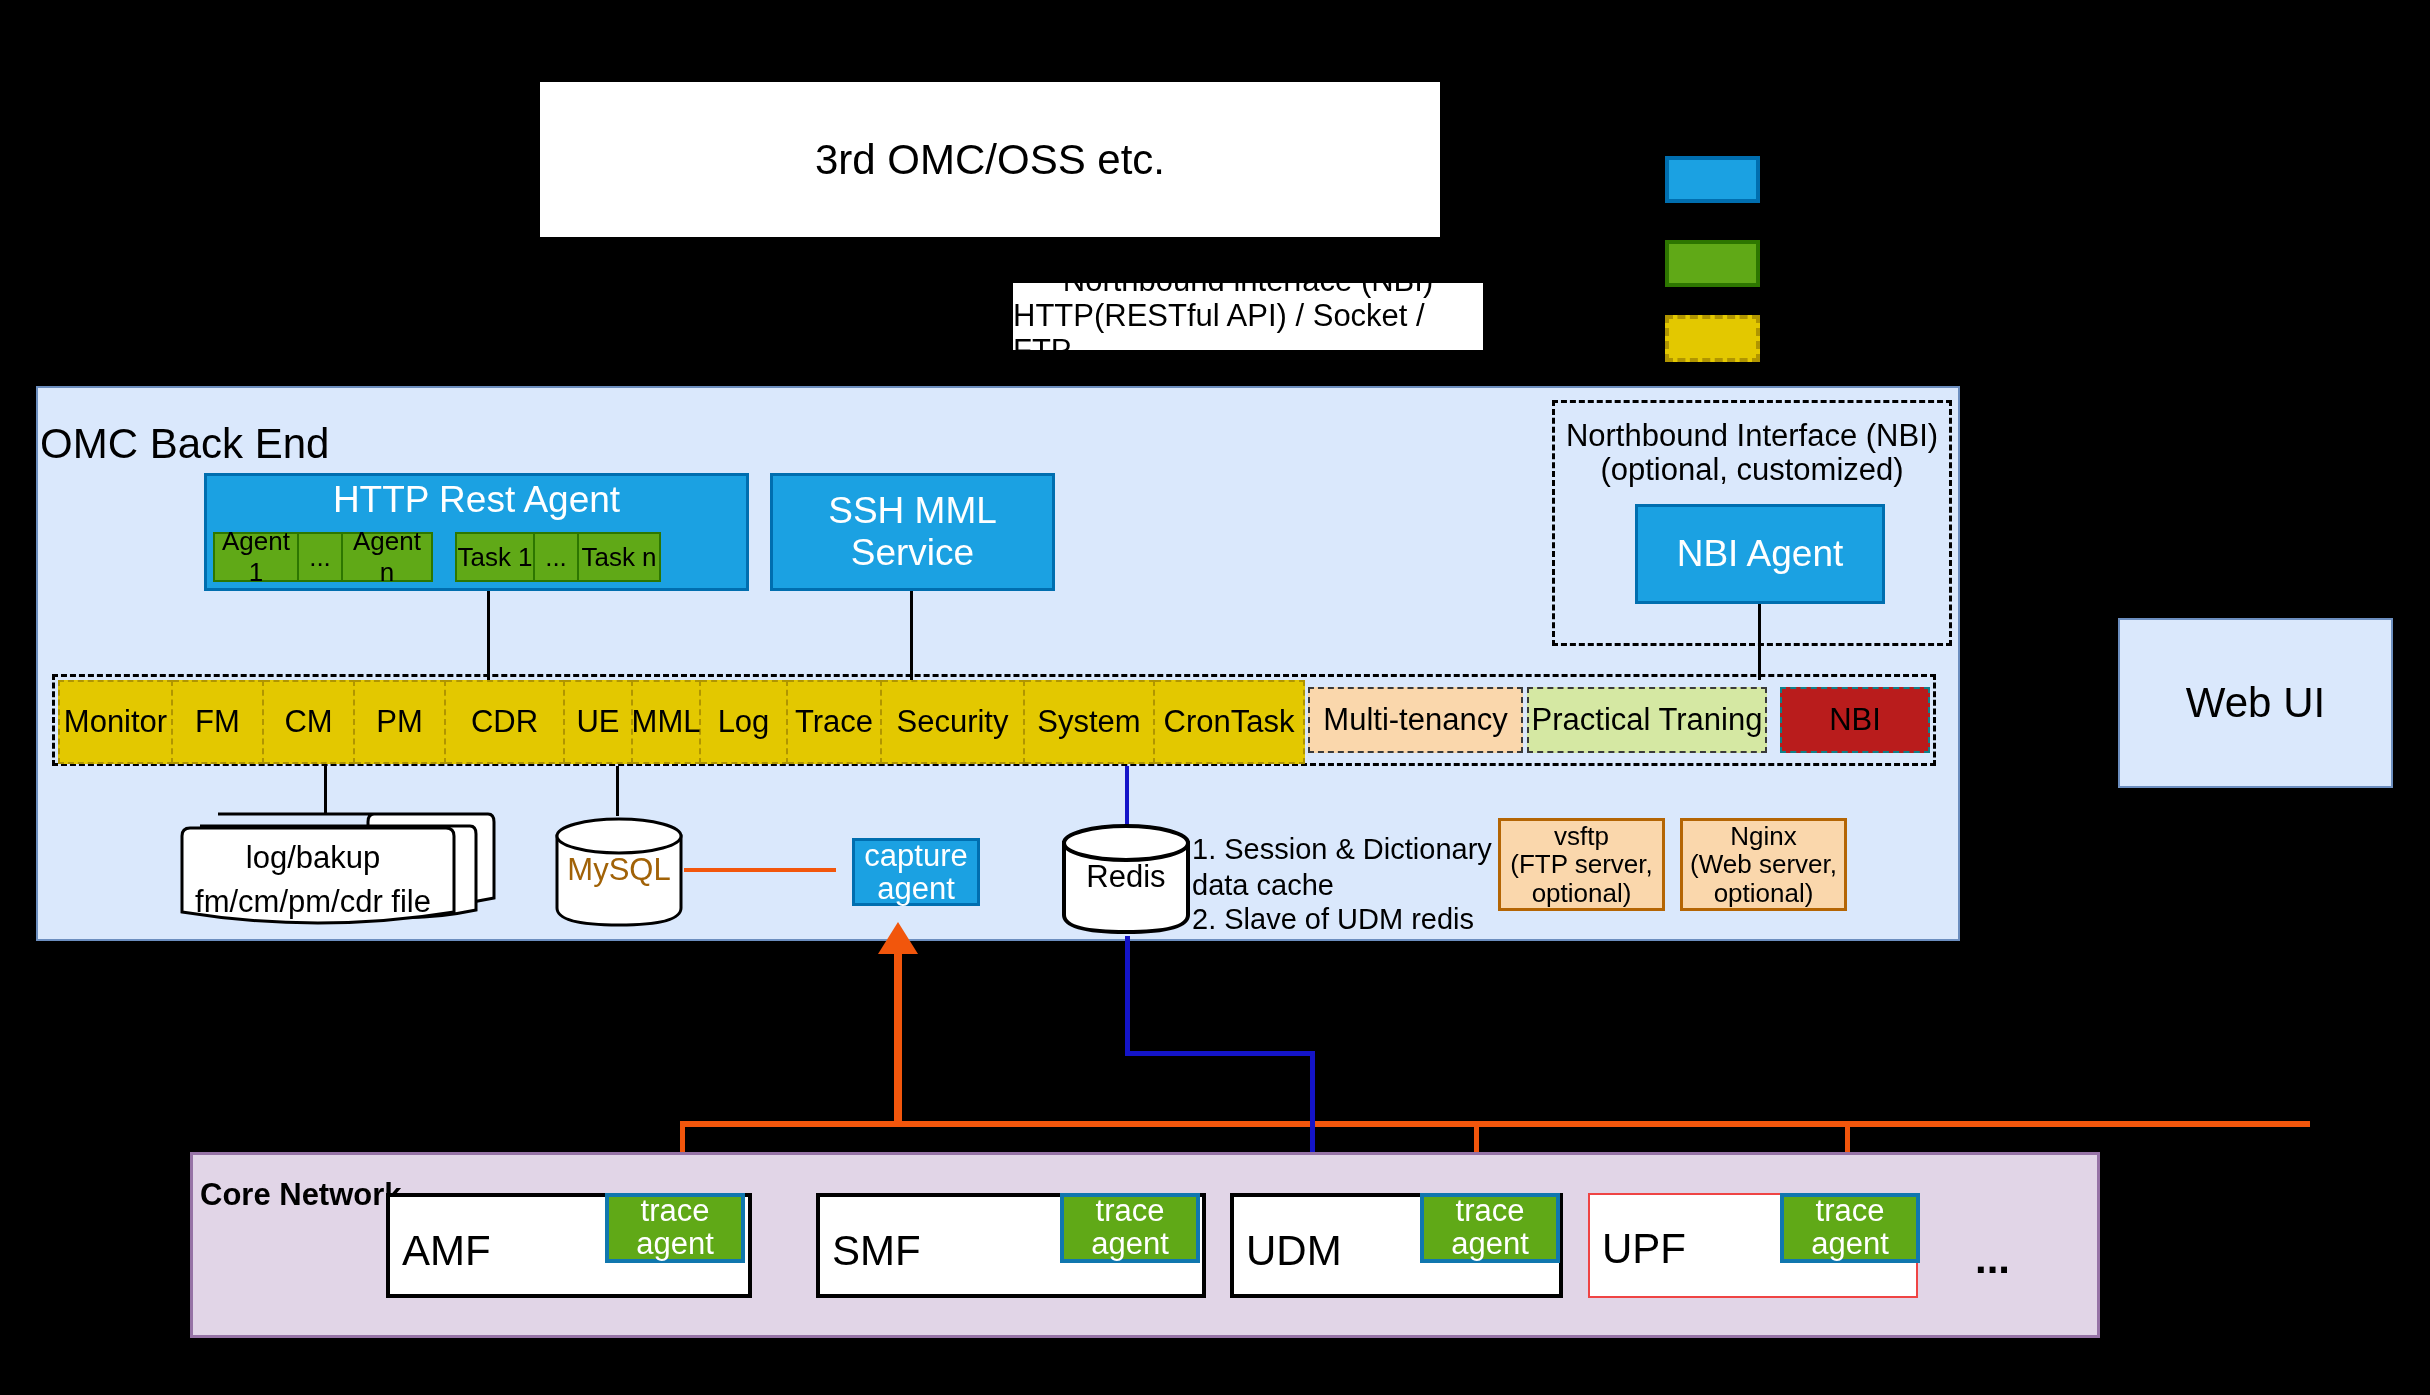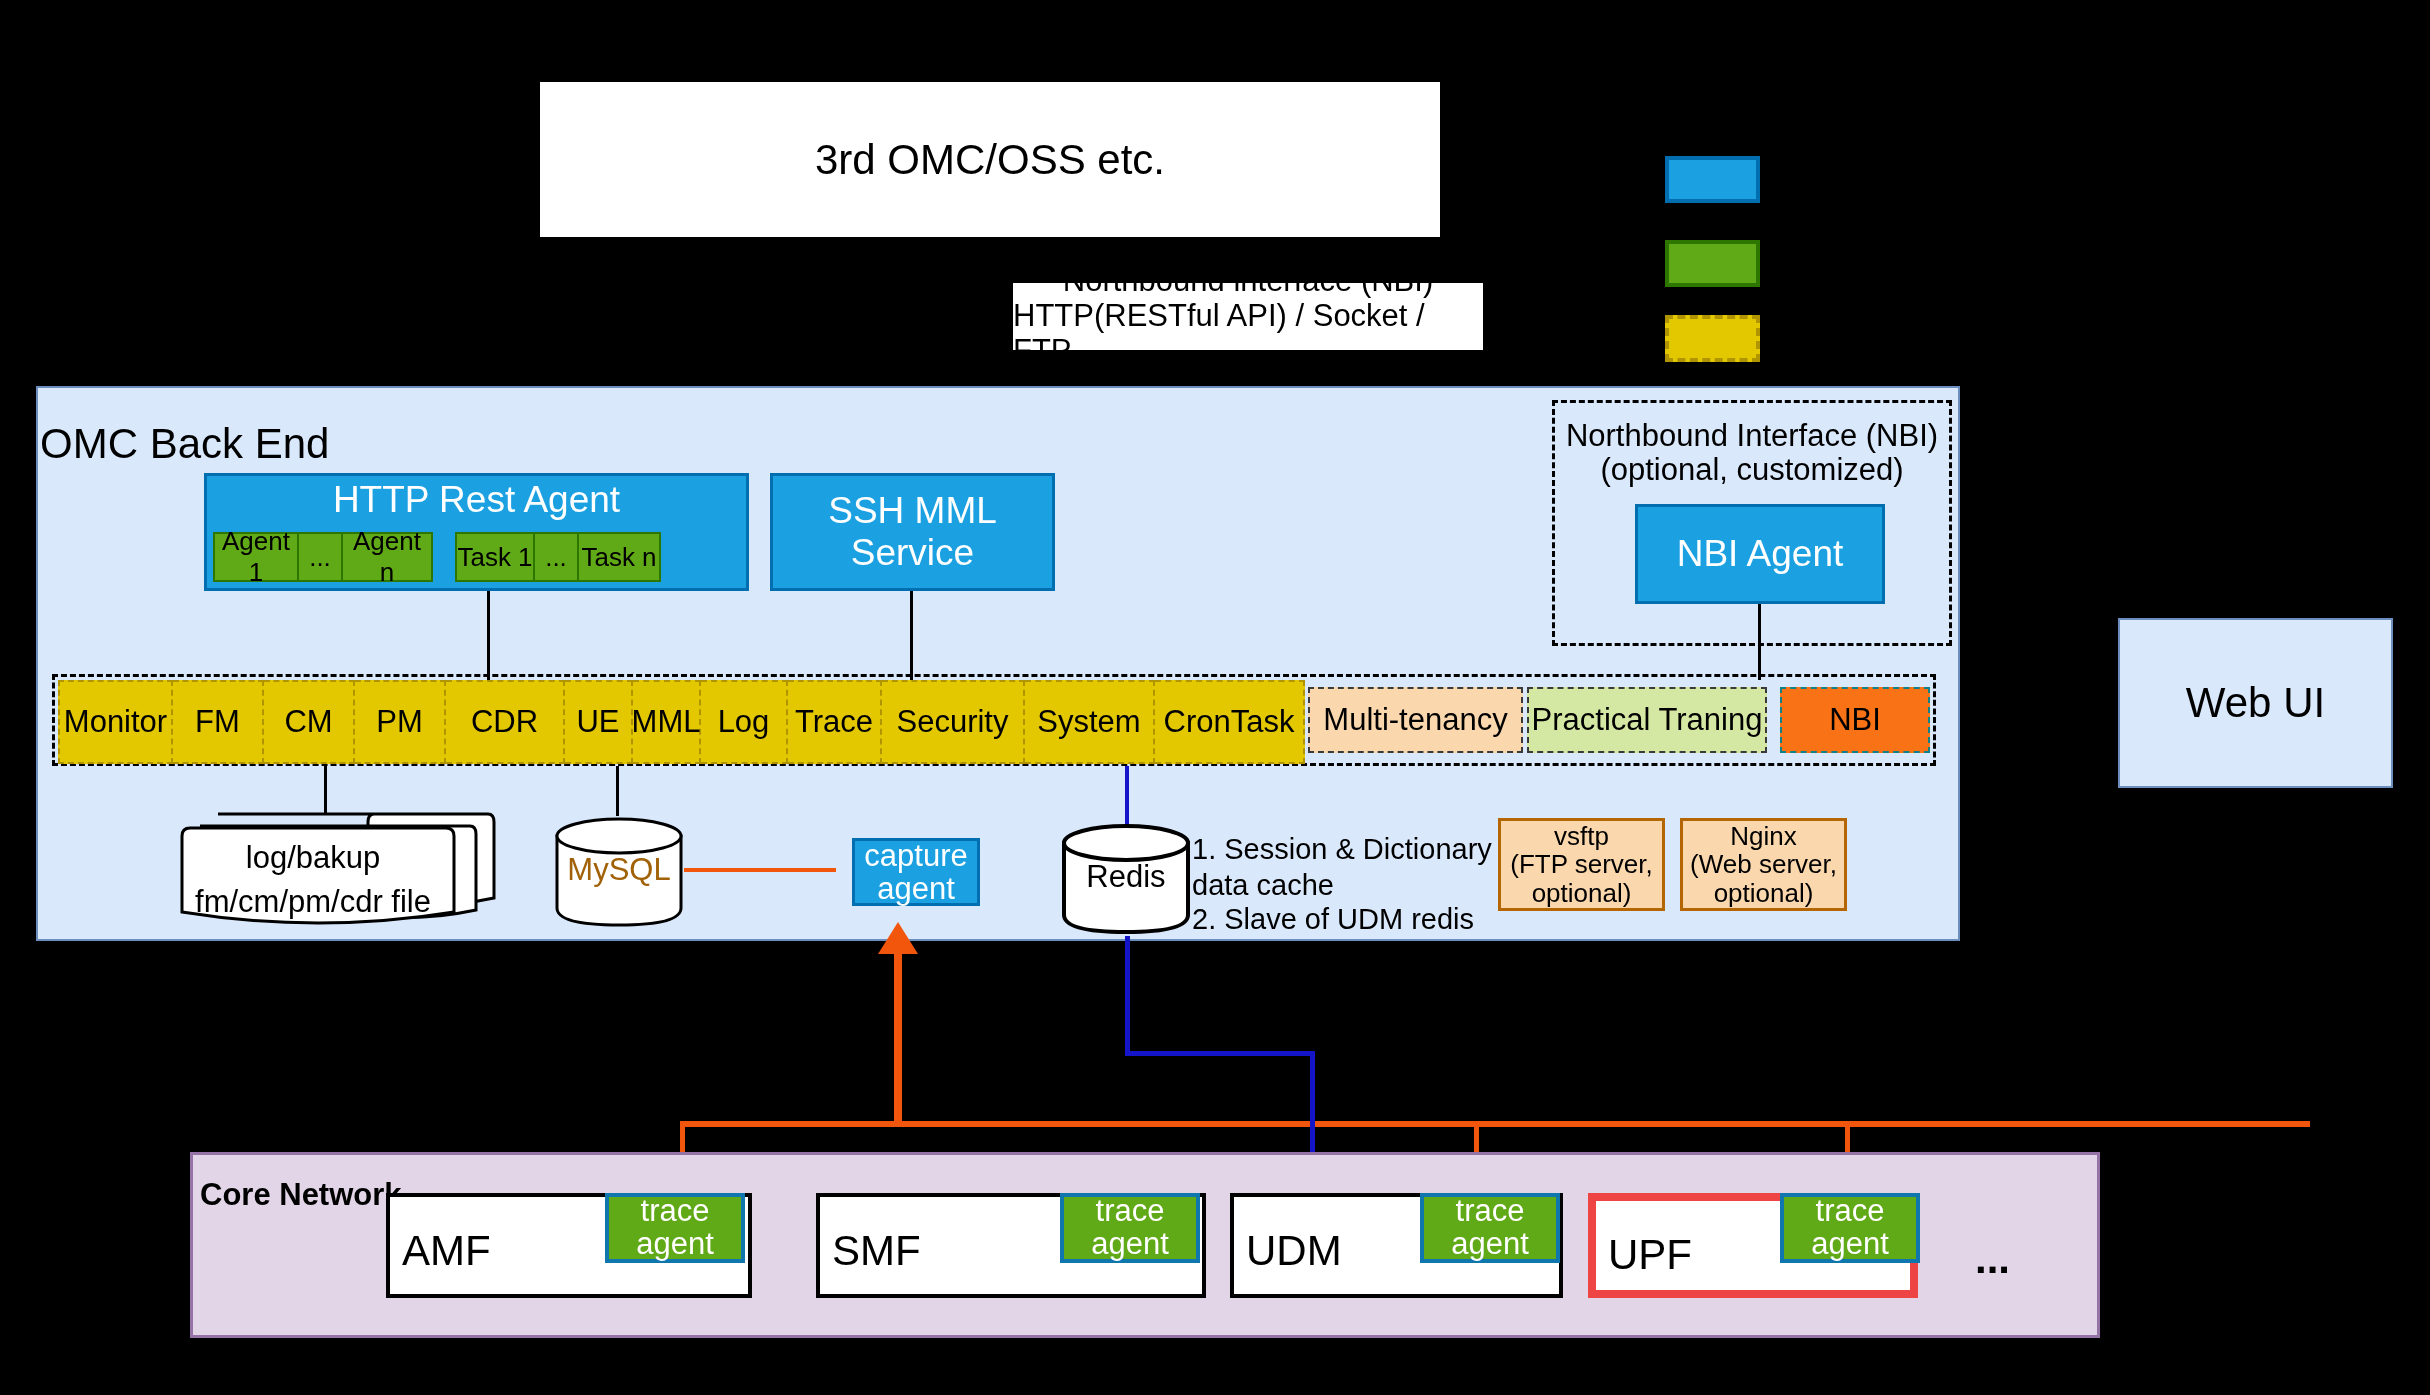--- a/index.html
+++ b/index.html
@@ -10,21 +10,21 @@
 
   
   .whitebox{background:#ffffff;color:#000;}
   .bluepanel{background:#dae8fc;border:2px solid #6c8ebf;}
   .bluebox{background:#1ba1e2;border:3px solid #006eaf;color:#fff;}
   .greenbox{background:#60a917;border:2px solid #2d7600;color:#fff;}
   .greenchip{background:#60a917;border:2px solid #2d7600;color:#000;}
   .yellowchip{background:#e3c800;border:2px dashed #b09500;color:#000;}
   .orangechip{background:#fad7ac;border:2px dashed #3a3a3a;color:#000;}
   .limechip{background:#d5e8a3;border:2px dashed #3a3a3a;color:#000;}
-  .tealchip{background:#f97316;border:2px dashed #0e8088;color:#000;}
+  .tealchip{background:#b91c1c;border:2px dashed #0e8088;color:#000;}
   .orangebox{background:#fad7ac;border:3px solid #b46504;color:#000;}
   .dashgroup{border:3px dashed #000;}
   .purplepanel{background:#e1d5e7;border:3px solid #9673a6;}
 
   
   .vline{background:#000;width:3px;}
   .oline{background:#f2560c;}
   .bline{background:#1414c8;}
   .t18{font-size:26px;}
   .t20{font-size:29px;}
@@ -201,21 +201,21 @@
 </div>
 
 <div class="abs whitebox" style="left:1230px;top:1193px;width:333px;height:105px;border:4px solid #000;">
   <span class="abs t30" style="left:12px;top:30px;">UDM</span>
 </div>
 <div class="abs greenbox" style="left:1420px;top:1193px;width:140px;height:70px;display:flex;flex-direction:column;align-items:center;justify-content:center;line-height:1.05;border:4px solid #1077ae;">
   <span class="t22">trace</span>
   <span class="t22">agent</span>
 </div>
 
-<div class="abs whitebox" style="left:1588px;top:1193px;width:330px;height:105px;border:8px solid #ef4444;">
+<div class="abs whitebox" style="left:1588px;top:1193px;width:330px;height:105px;border:2px solid #ef4444;">
   <span class="abs t30" style="left:12px;top:30px;">UPF</span>
 </div>
 <div class="abs greenbox" style="left:1780px;top:1193px;width:140px;height:70px;display:flex;flex-direction:column;align-items:center;justify-content:center;line-height:1.05;border:4px solid #1077ae;">
   <span class="t22">trace</span>
   <span class="t22">agent</span>
 </div>
 
 <div class="abs t30" style="left:1975px;top:1235px;width:80px;color:#000;font-weight:bold;">...</div>
 
 </body></html>

